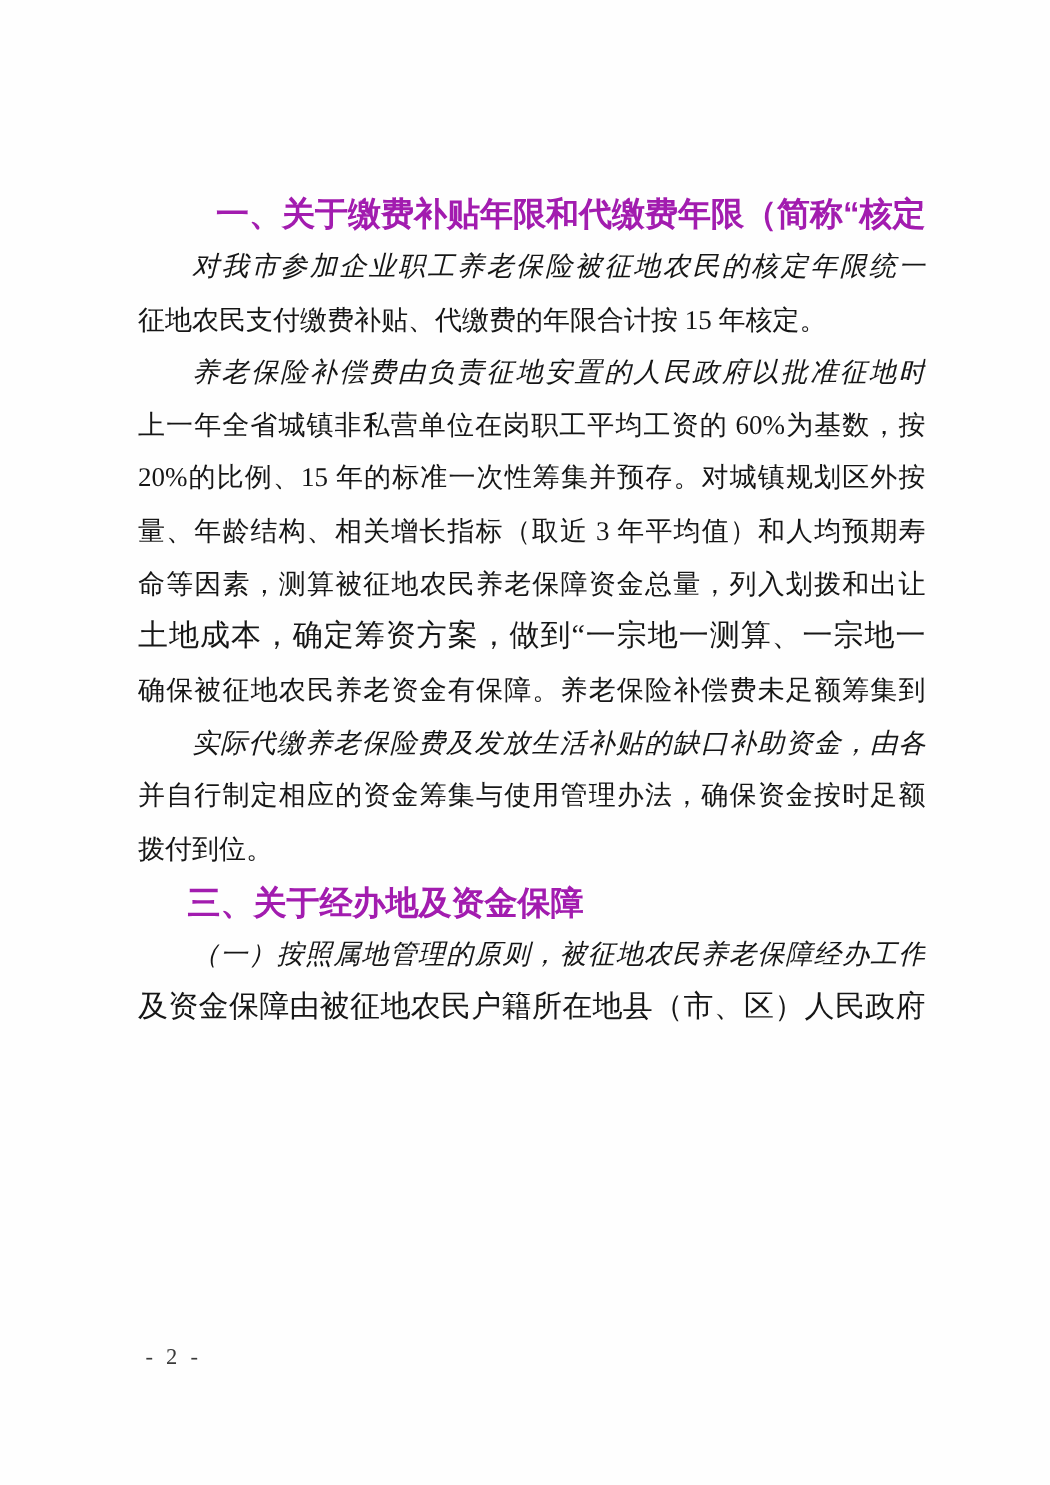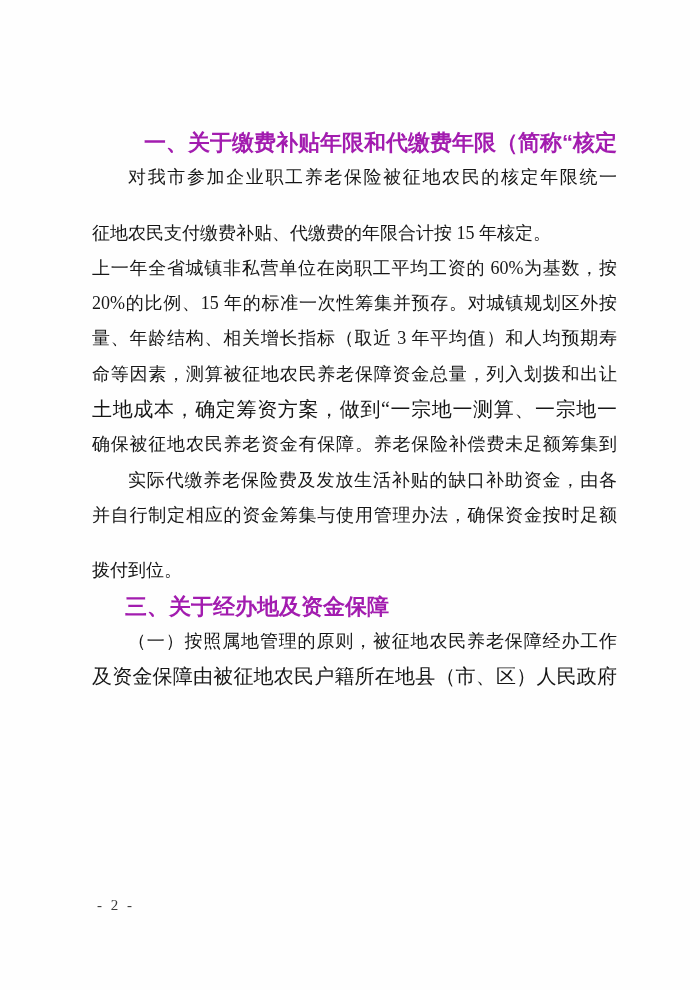--- a/index.html
+++ b/index.html
@@ -26,25 +26,25 @@
     color: #161616;
     height: 35.3px;
     line-height: 35.3px;
     text-align: justify;
     text-align-last: justify;
     overflow: hidden;
     white-space: normal;
   }
   .ln.first {
     text-indent: 36px;
+    font-style: italic;
   }
   .ln.end {
     text-align: center;
     text-align-last: left;
-    margin-top: 20px;
   }
   .ln.tight {
     font-size: 20px;
   }
   .h {
     font-family: "Liberation Sans", "DejaVu Sans", sans-serif;
     font-weight: 700;
     font-size: 22px;
     color: #a21caf;
     height: 35.3px;
@@ -69,20 +69,21 @@
 
 <div class="sheet">
   <div class="content">
 
     <div class="h">一、关于缴费补贴年限和代缴费年限（简称“核定年限”）</div>
 
     <div class="ln first">对我市参加企业职工养老保险被征地农民的核定年限统一</div>
     <div class="ln end">征地农民支付缴费补贴、代缴费的年限合计按 15 年核定。</div>
 
 
+    <div class="ln first">养老保险补偿费由负责征地安置的人民政府以批准征地时</div>
     <div class="ln">上一年全省城镇非私营单位在岗职工平均工资的 60%为基数，按</div>
     <div class="ln">20%的比例、15 年的标准一次性筹集并预存。对城镇规划区外按</div>
     <div class="ln">量、年龄结构、相关增长指标（取近 3 年平均值）和人均预期寿</div>
     <div class="ln">命等因素，测算被征地农民养老保障资金总量，列入划拨和出让</div>
     <div class="ln tight">土地成本，确定筹资方案，做到“一宗地一测算、一宗地一明确”，</div>
     <div class="ln">确保被征地农民养老资金有保障。养老保险补偿费未足额筹集到</div>
 
     <div class="ln first">实际代缴养老保险费及发放生活补贴的缺口补助资金，由各</div>
     <div class="ln">并自行制定相应的资金筹集与使用管理办法，确保资金按时足额</div>
     <div class="ln end">拨付到位。</div>

